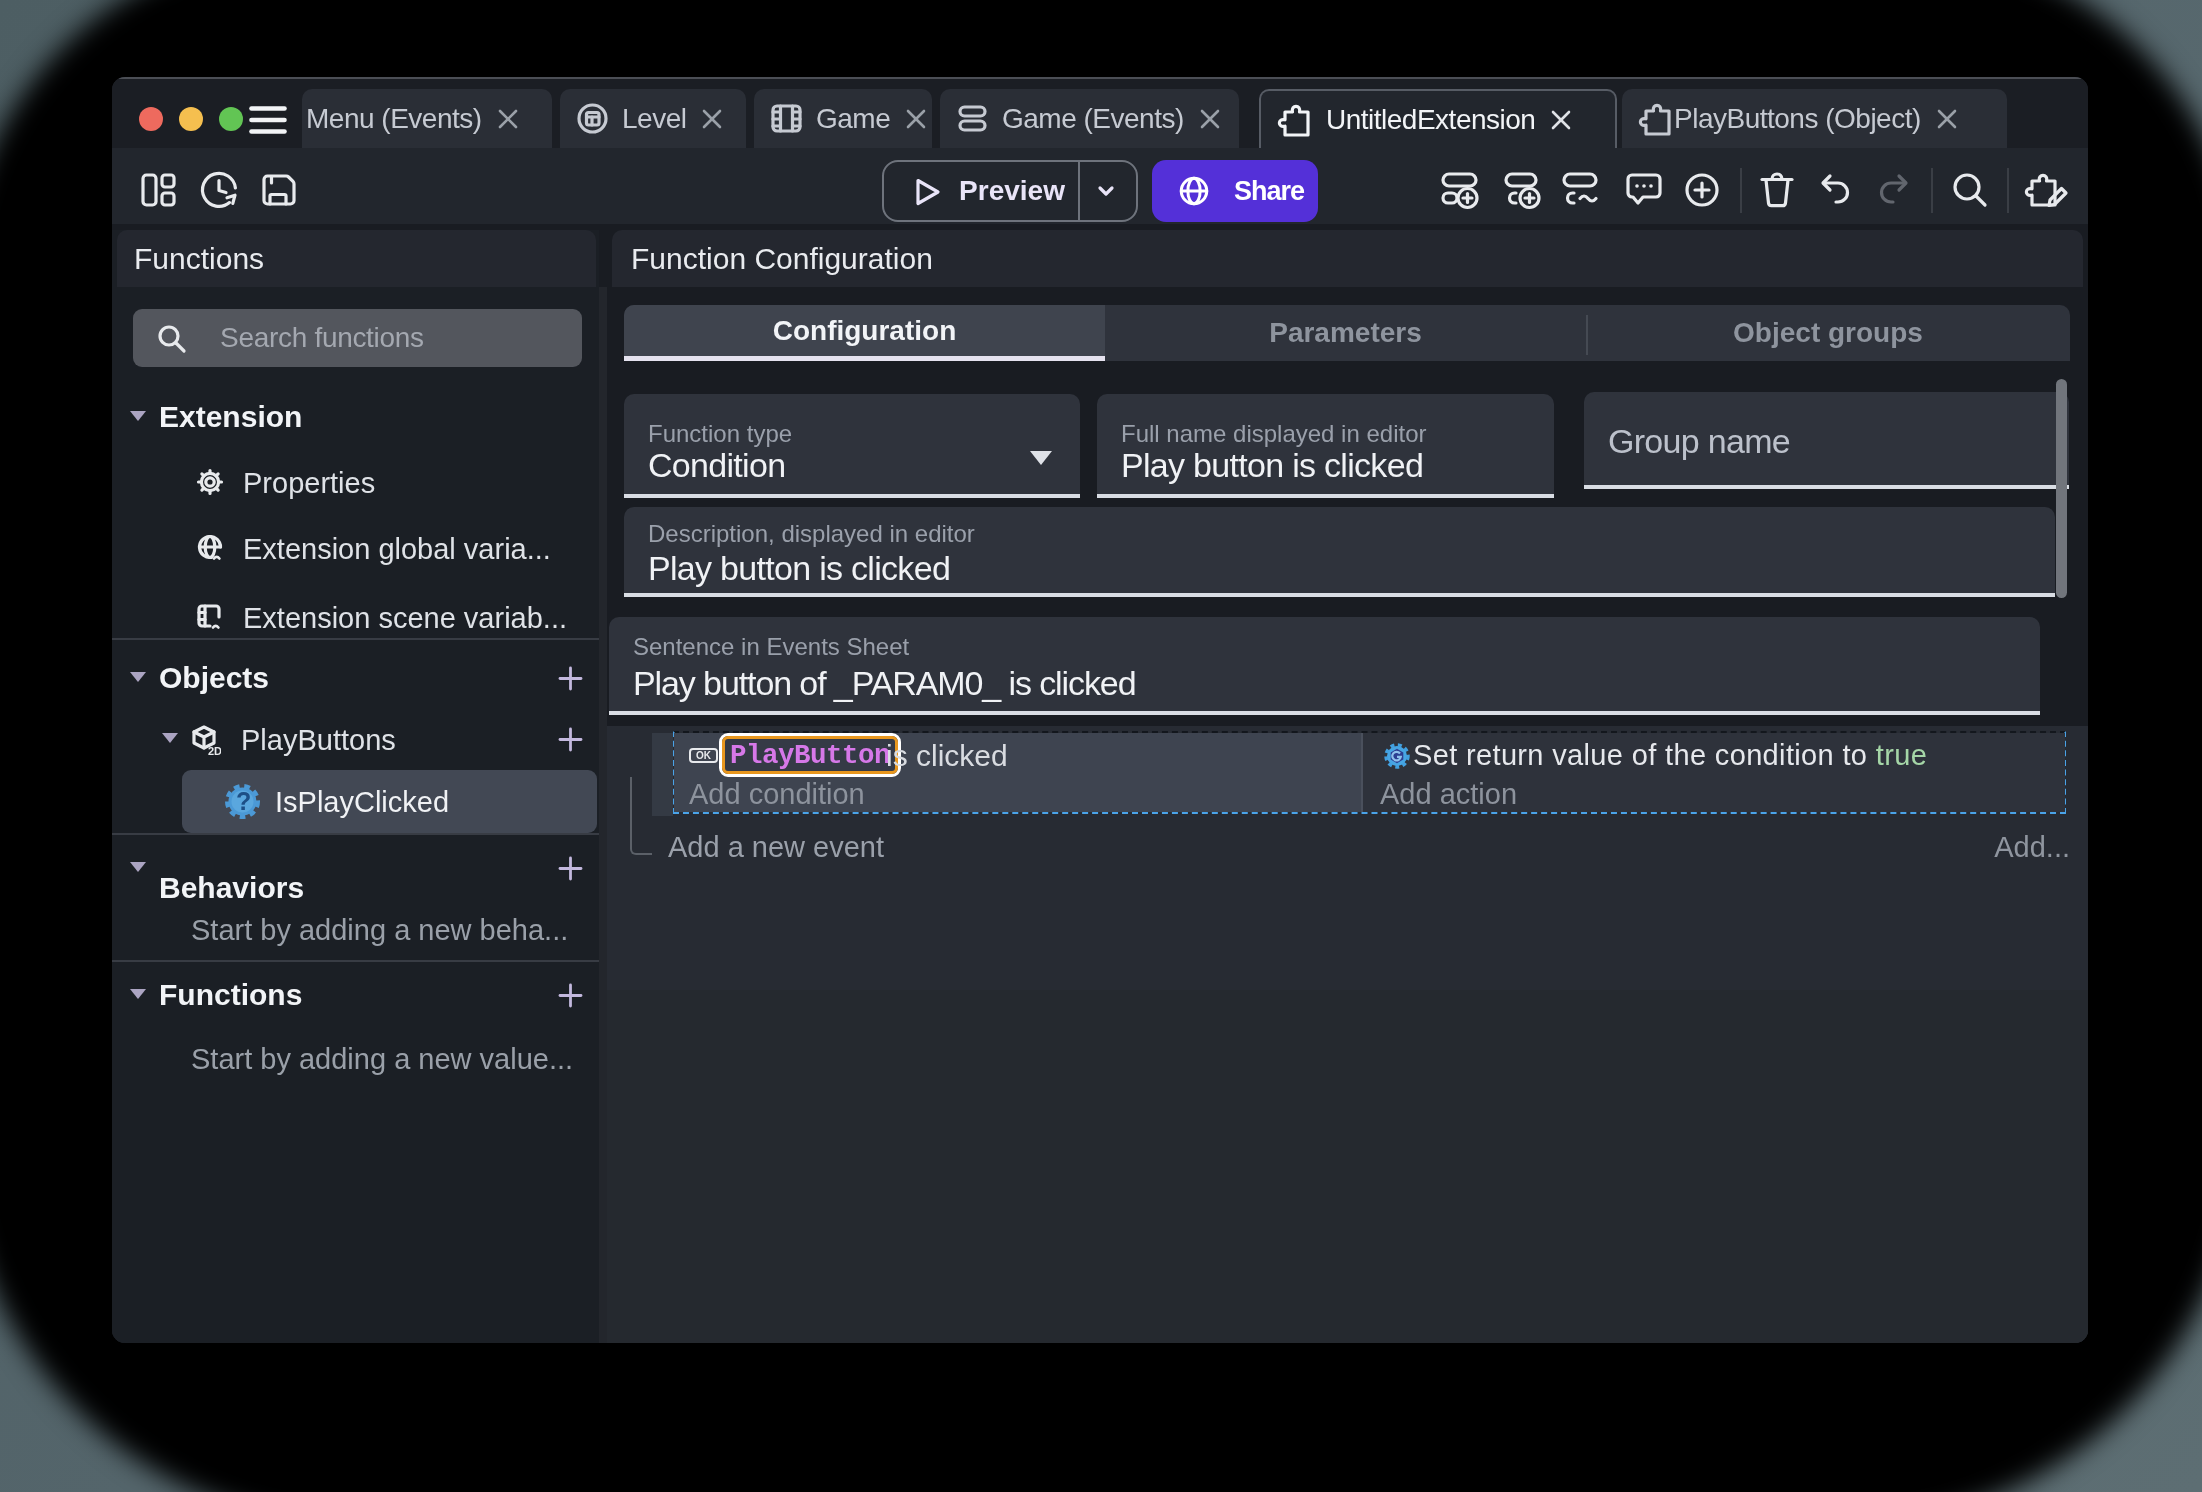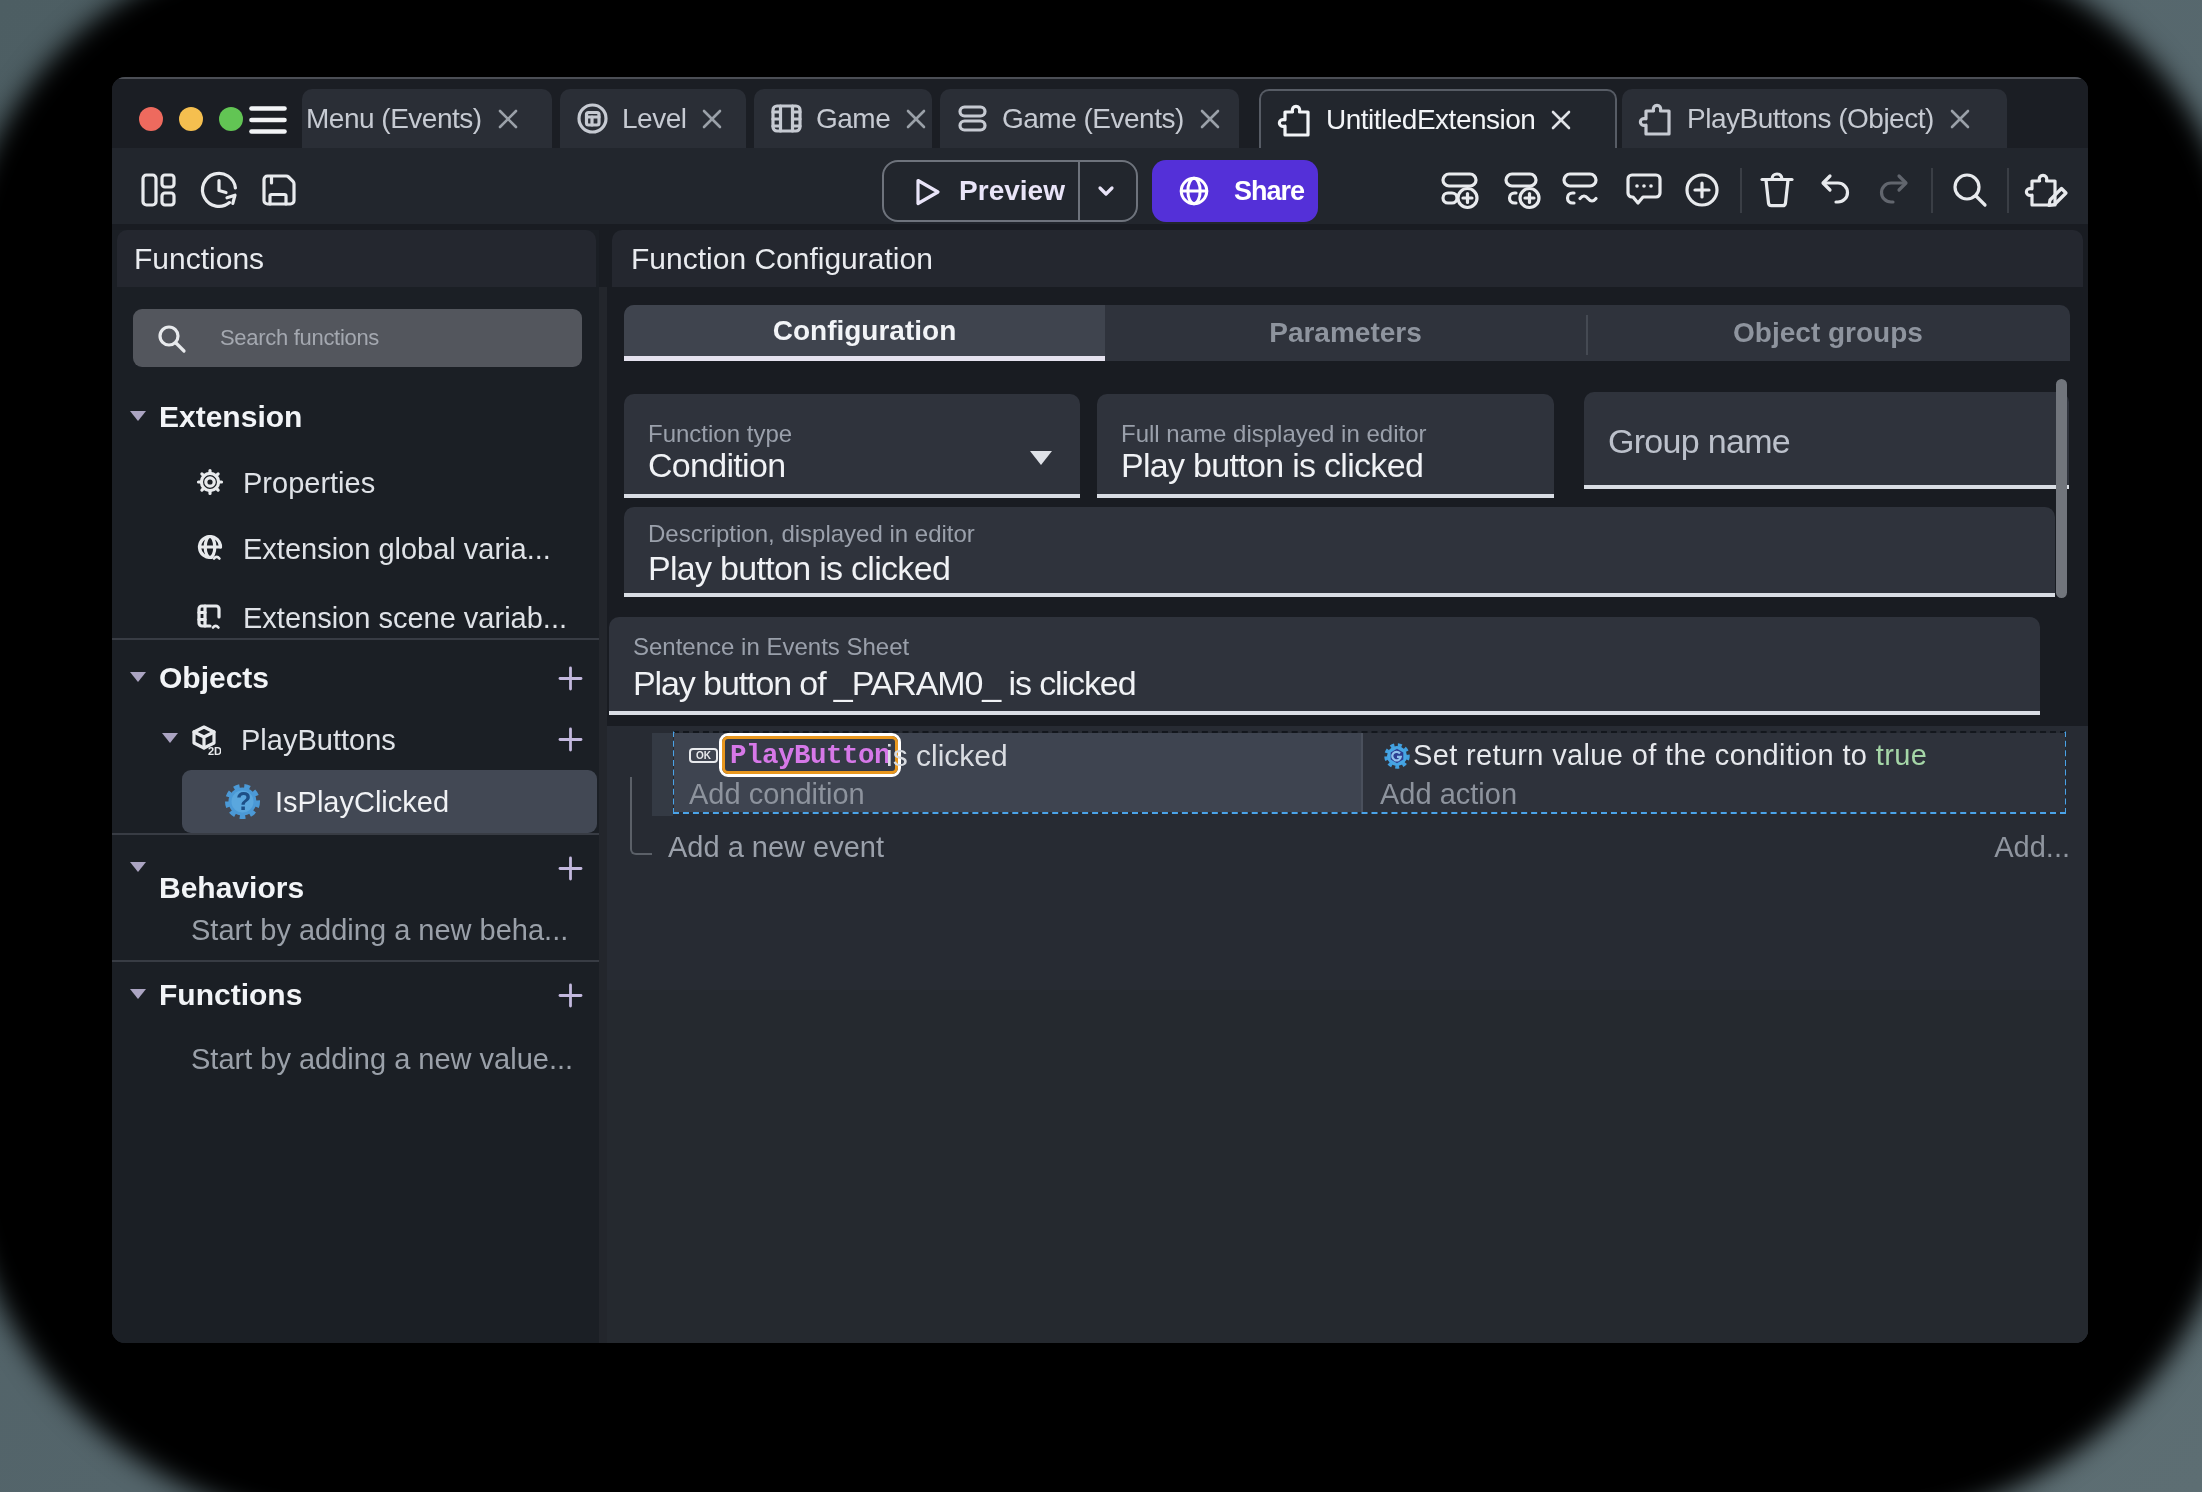--- a/index.html
+++ b/index.html
@@ -131,21 +131,21 @@
           <g style="stroke:#dfe2e6" stroke-width="2.6" stroke-linecap="round" stroke="#dfe2e6">
             <line x1="4" y1="4" x2="20" y2="20"></line>
             <line x1="20" y1="4" x2="4" y2="20"></line>
           </g>
         </svg>
       </div>
       <div class="tab" style="left:1510px; width:385px;">
         <svg style="margin-left:16px;" width="36" height="36" viewBox="0 0 36 36">
           <path class="ic" stroke-width="2.8" style="stroke:#c6cad2" d="M31 33 V10 H22.5 C24.5 2.5, 13.5 2.5, 15.5 10 H8 V17.8 C0.5 15.8, 0.5 26.2, 8 24.2 V33 Z"></path>
         </svg>
-        <span style="margin-left:13px;">PlayButtons (Object)</span>
+        <span style="">PlayButtons (Object)</span>
         <svg style="margin-left:14px;" width="24" height="24" viewBox="0 0 24 24">
           <g style="stroke:#9aa0a8" stroke-width="2.6" stroke-linecap="round" stroke="#9aa0a8">
             <line x1="4" y1="4" x2="20" y2="20"></line>
             <line x1="20" y1="4" x2="4" y2="20"></line>
           </g>
         </svg>
       </div>
     </div>
     <div class="toolbar" id="toolbar">
       <svg class="abs" style="left:24px; top:20px;" width="44" height="44" viewBox="0 0 44 44">
@@ -273,21 +273,21 @@
         <div class="phead" style="position:absolute; left:5px; top:1px; width:479px; height:57px;">
           <span style="margin-left:17px;">Functions</span>
         </div>
         <div class="abs" style="left:21px; top:80px; width:449px; height:58px; background:#53565d; border-radius:9px;">
           <svg class="abs" style="left:23px; top:14px;" width="32" height="32" viewBox="0 0 32 32">
             <g class="ic" stroke-width="3" stroke="#a4a8b0">
               <circle cx="13" cy="13" r="9"></circle>
               <line x1="20" y1="20" x2="28" y2="28"></line>
             </g>
           </svg>
-          <div class="abs" style="left:87px; top:0; height:58px; display:flex; align-items:center; color:#a4a8b0; font-size:22px; letter-spacing:-0.3px;">Search functions</div>
+          <div class="abs" style="left:87px; top:0; height:58px; display:flex; align-items:center; color:#a4a8b0; font-size:28px; letter-spacing:-0.3px;">Search functions</div>
         </div>
         <div class="abs caret" style="left:18px; top:182px;"></div>
         <div class="abs" style="left:47px; top:171px; color:#f2f4f7; font-size:30px; font-weight:bold;">Extension</div>
         <svg class="abs" style="left:84px; top:239px;" width="28" height="28" viewBox="0 0 28 28">
           <g class="ic" stroke-width="2.5">
             <circle cx="14" cy="14" r="4.2"></circle>
             <circle cx="14" cy="14" r="8.6"></circle>
             <path d="M14 2.5 V5.4 M14 22.6 v2.9 M2.5 14 H5.4 M22.6 14 h2.9 M5.9 5.9 L7.9 7.9 M20.1 20.1 l2 2 M22.1 5.9 L20.1 7.9 M7.9 20.1 l-2 2"></path>
           </g>
         </svg>

